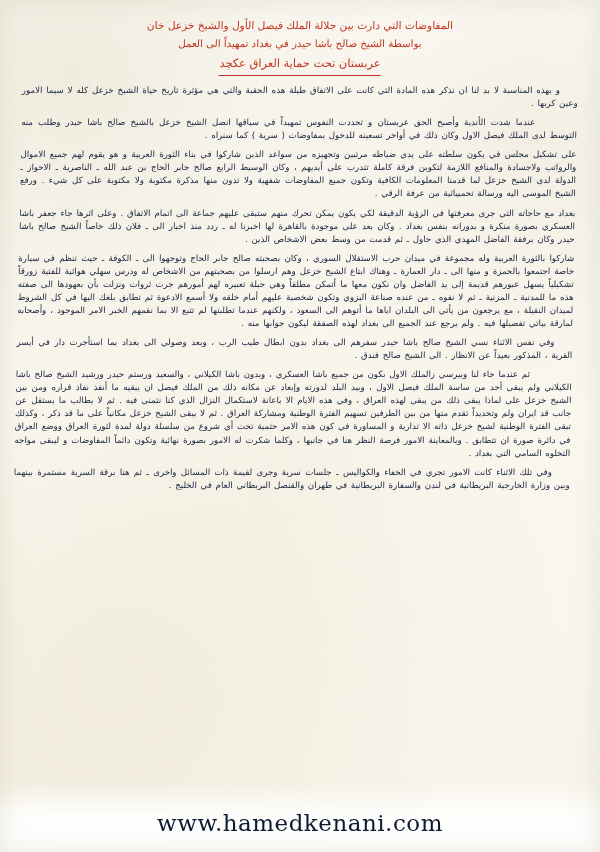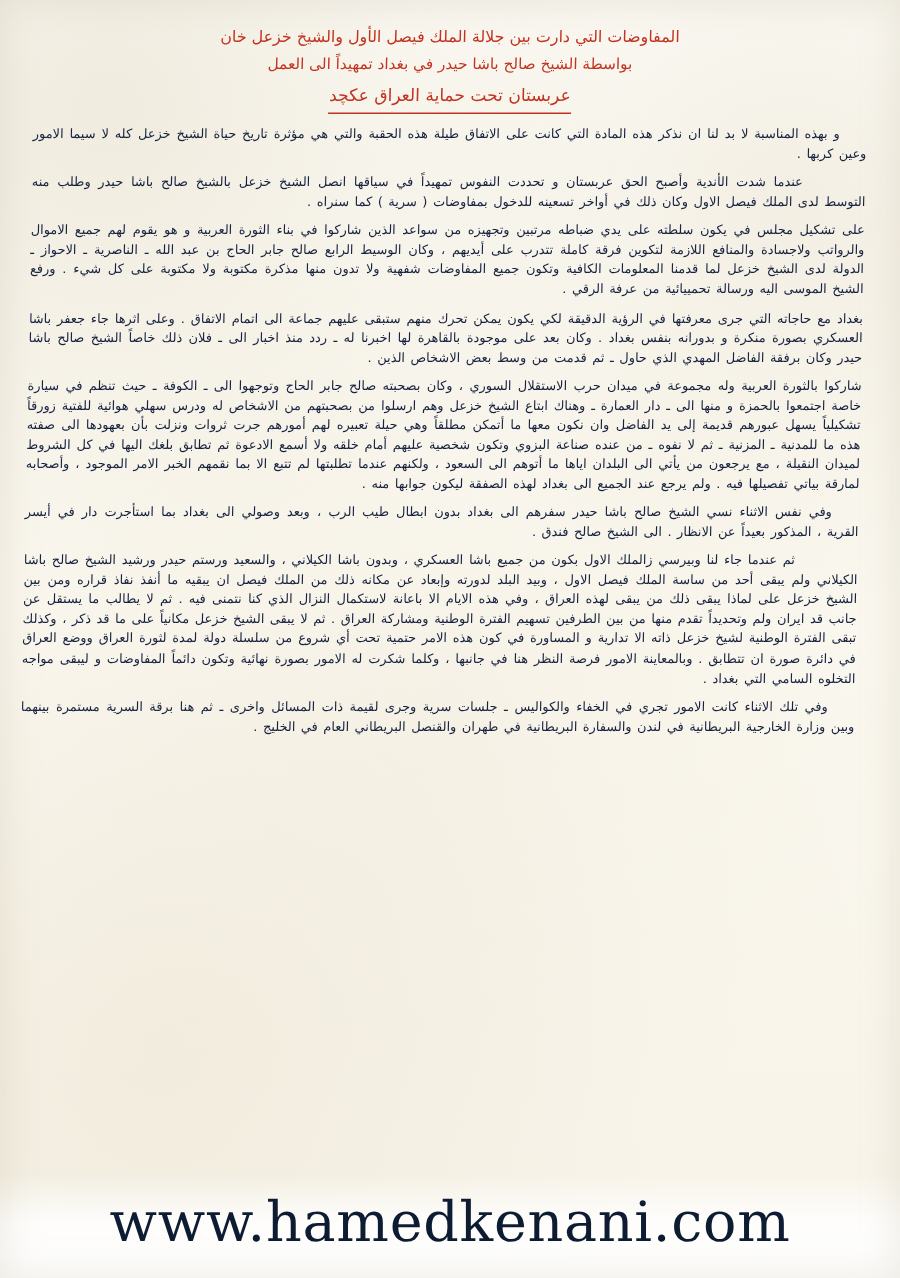--- a/index.html
+++ b/index.html
@@ -88,21 +88,21 @@
 
   
   #watermark {
     position: absolute;
     left: 0;
     right: 0;
     bottom: 16px;
     text-align: center;
     direction: ltr;
     font-family: "DejaVu Serif", serif;
-    font-size: 37px;
+    font-size: 23px;
     color: #0d1b33;
     letter-spacing: 0.5px;
   }
   #bottom-fade {
     position: absolute;
     left: 0; right: 0; bottom: 0;
     height: 70px;
     background: linear-gradient(180deg, rgba(255,255,255,0) 0%, rgba(255,255,255,0.85) 45%, #ffffff 100%);
     pointer-events: none;
   }

